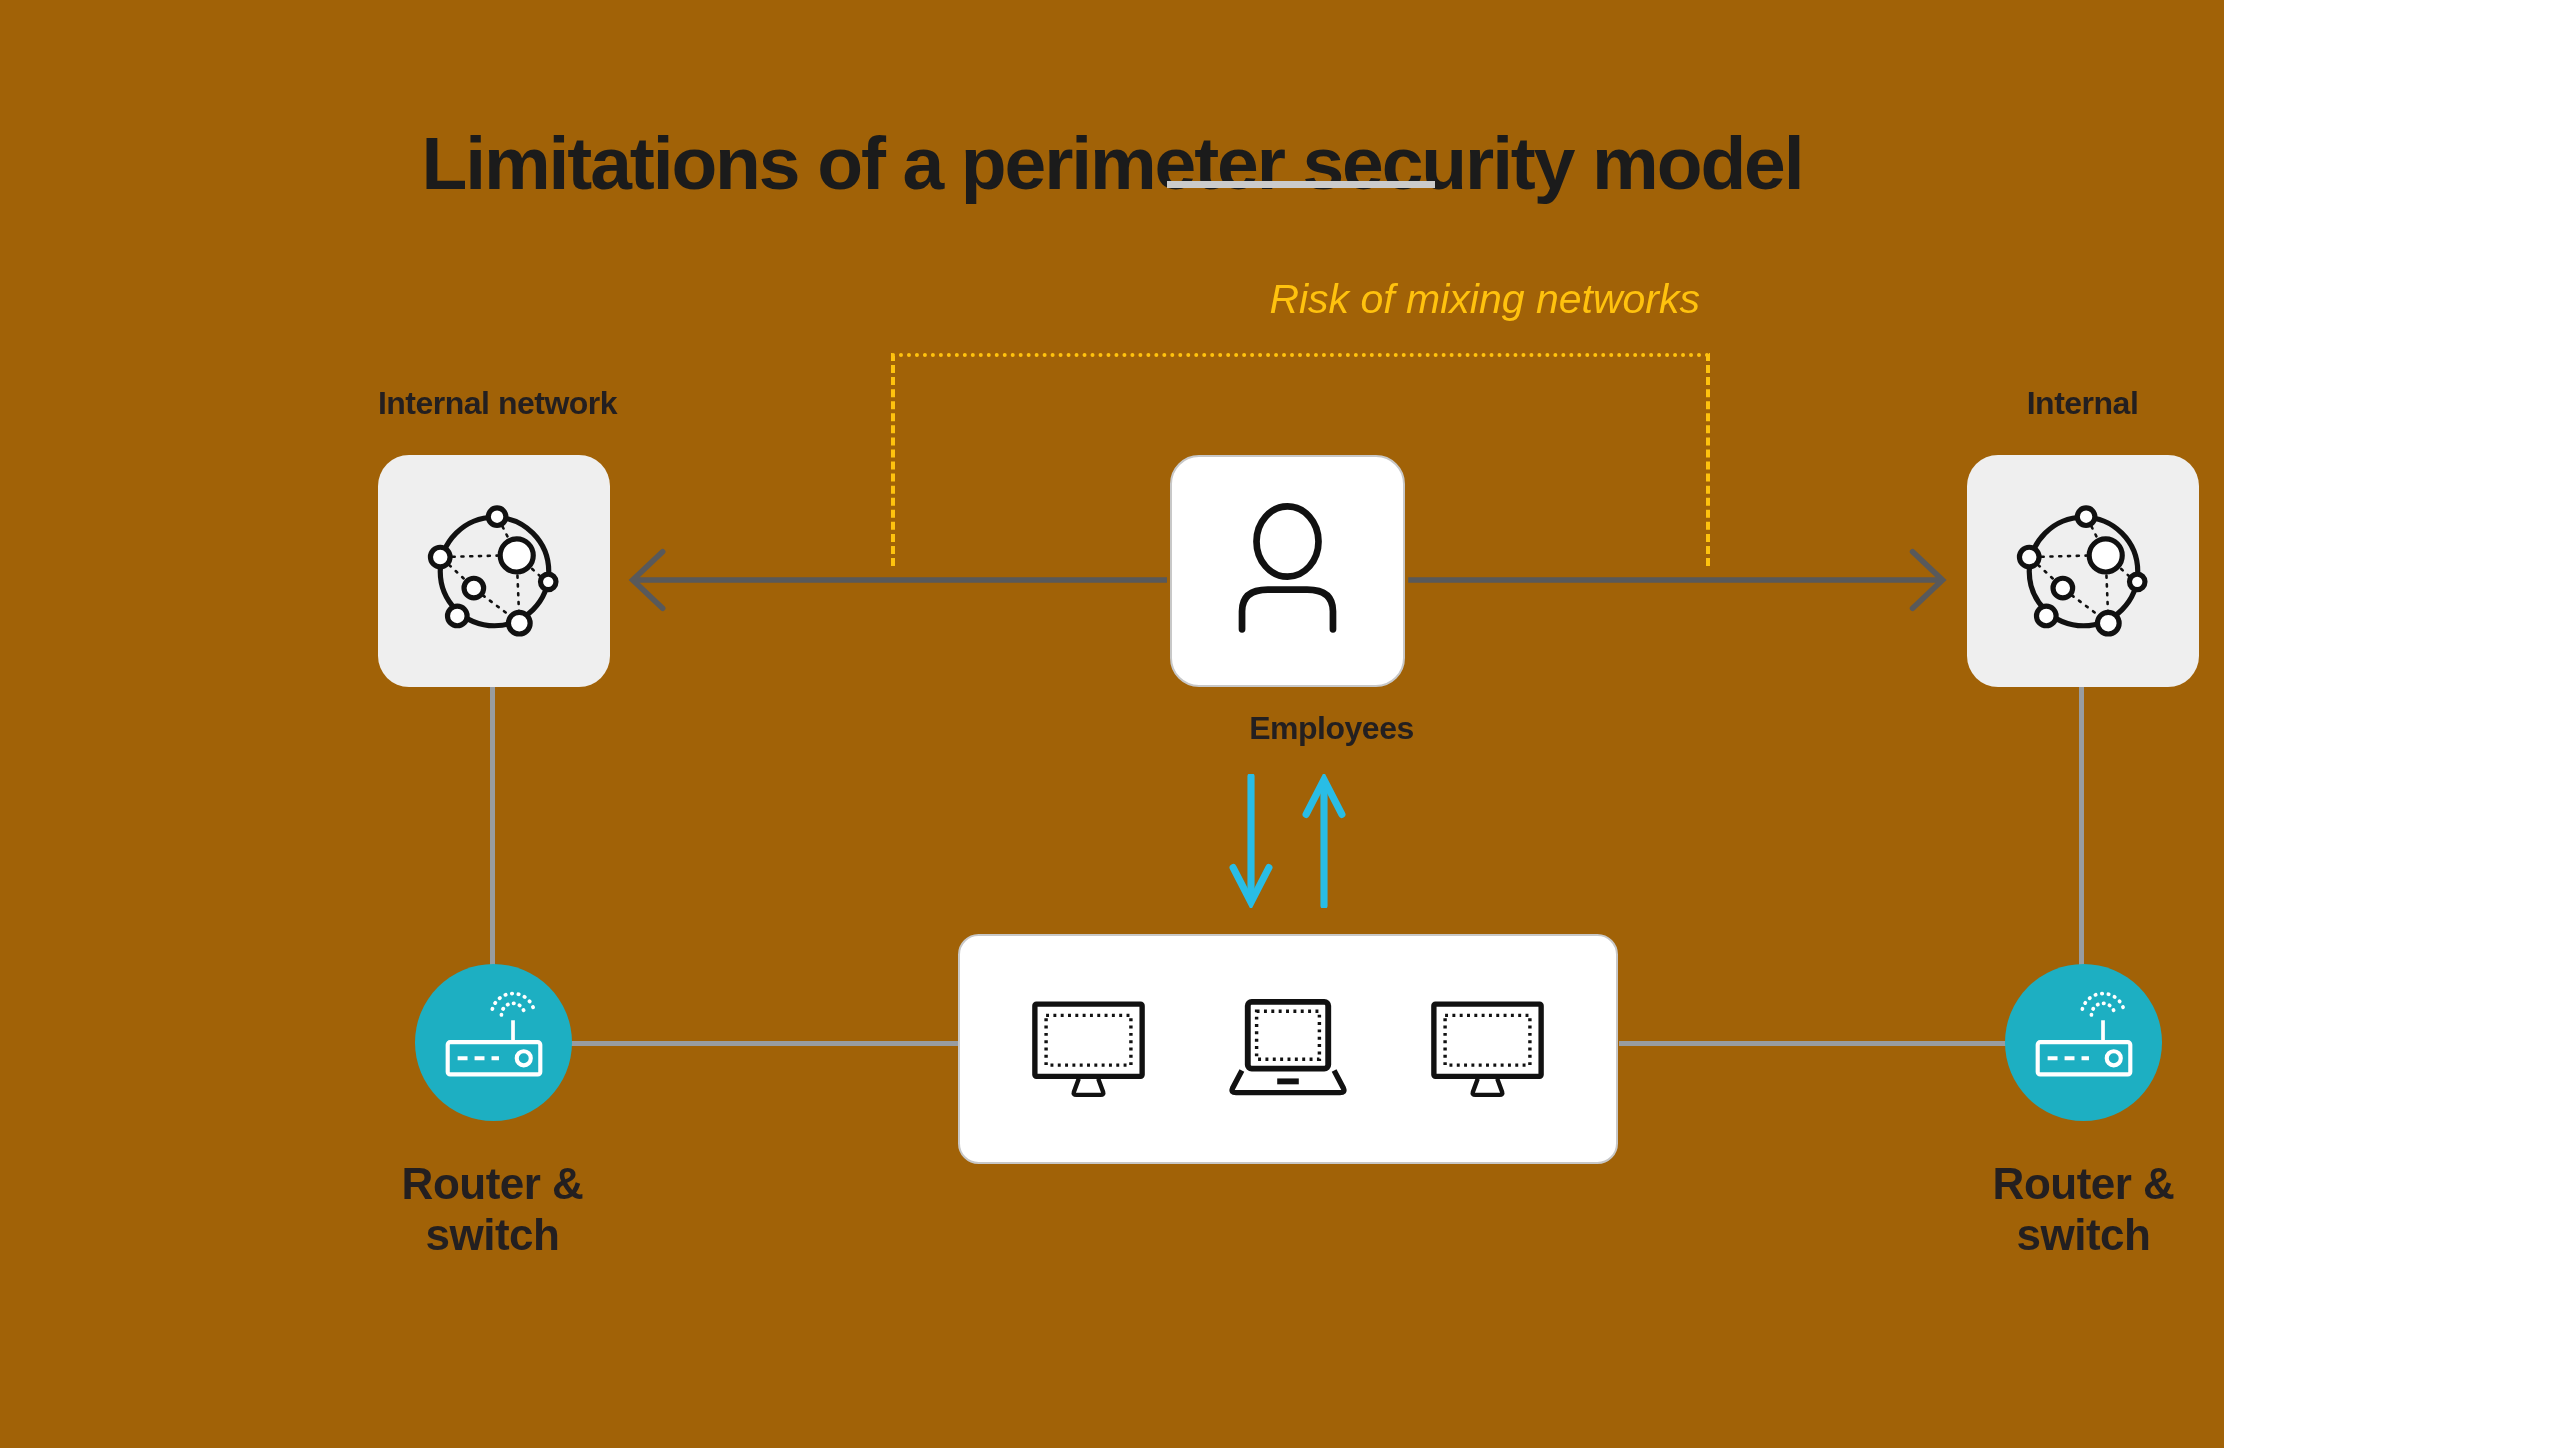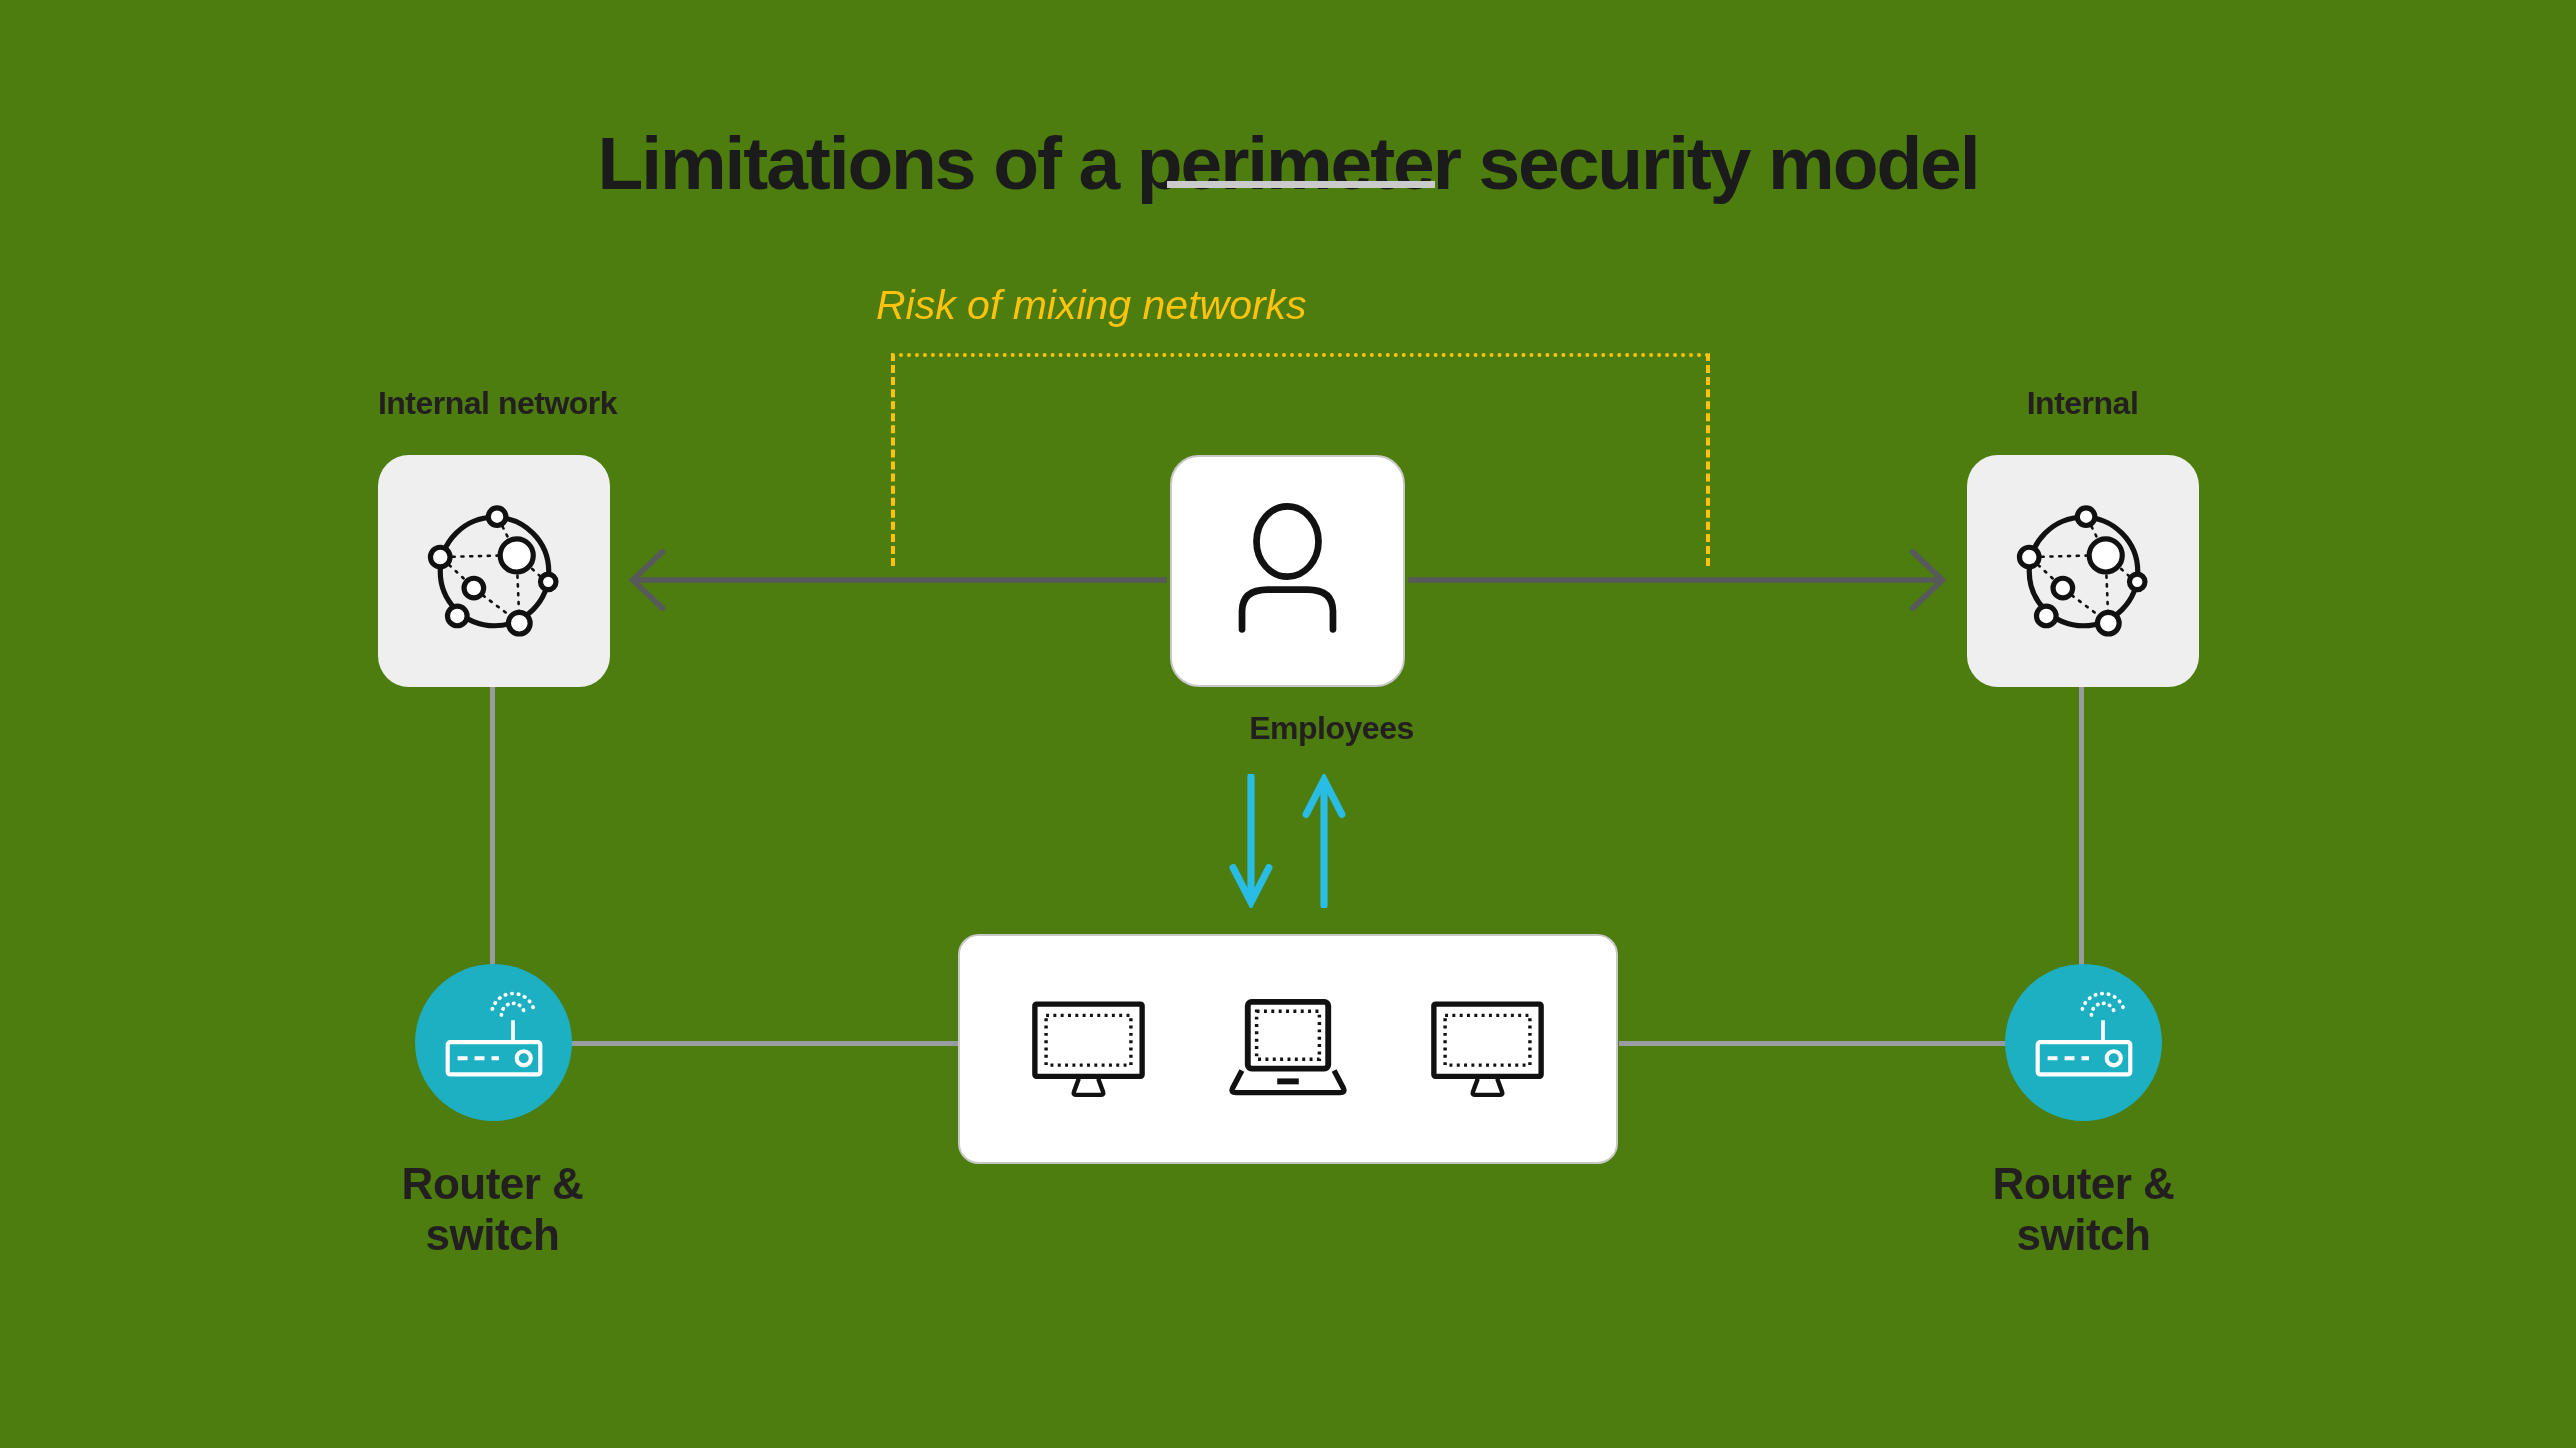--- a/index.html
+++ b/index.html
@@ -1,41 +1,41 @@
 <!DOCTYPE html>
 <html style="font-size:8.2px"><head>
 <meta charset="utf-8">
 <style>
   html,body{margin:0;padding:0;background:#ffffff;}
   .canvas{
     position:relative;
-    width:2576px;
+    width:2224px;
     height:1449px;
-    background:#4d7c0f;
+    background:#a16207;
     overflow:hidden;
     font-family:"Liberation Sans", sans-serif;
     color:#231F20;
   }
   .abs{position:absolute;}
   .title{
     left:0; right:0; top:70px;
     text-align:center;
     font-size:75px;
     font-weight:bold;
     letter-spacing:-2.1px;
     color:#1b1b1b;
   }
   .title-underline{
     left:1167px; top:181px;
     width:268px; height:7.2px;
     background:#cbcbcb;
   }
   .risk-label{
-    left:876px; width:824px; top:282px;
-    text-align:left;
+    left:876px; width:824px; top:276px;
+    text-align:right;
     font-size:41px;
     font-style:italic;
     color:#FFC20E;
   }
   .risk-bracket{
     left:891px; top:353px;
     width:819px; height:213px;
     border-top:4.6px dotted #FFC20E;
     border-left:4.6px dashed #FFC20E;
     border-right:4.6px dashed #FFC20E;

